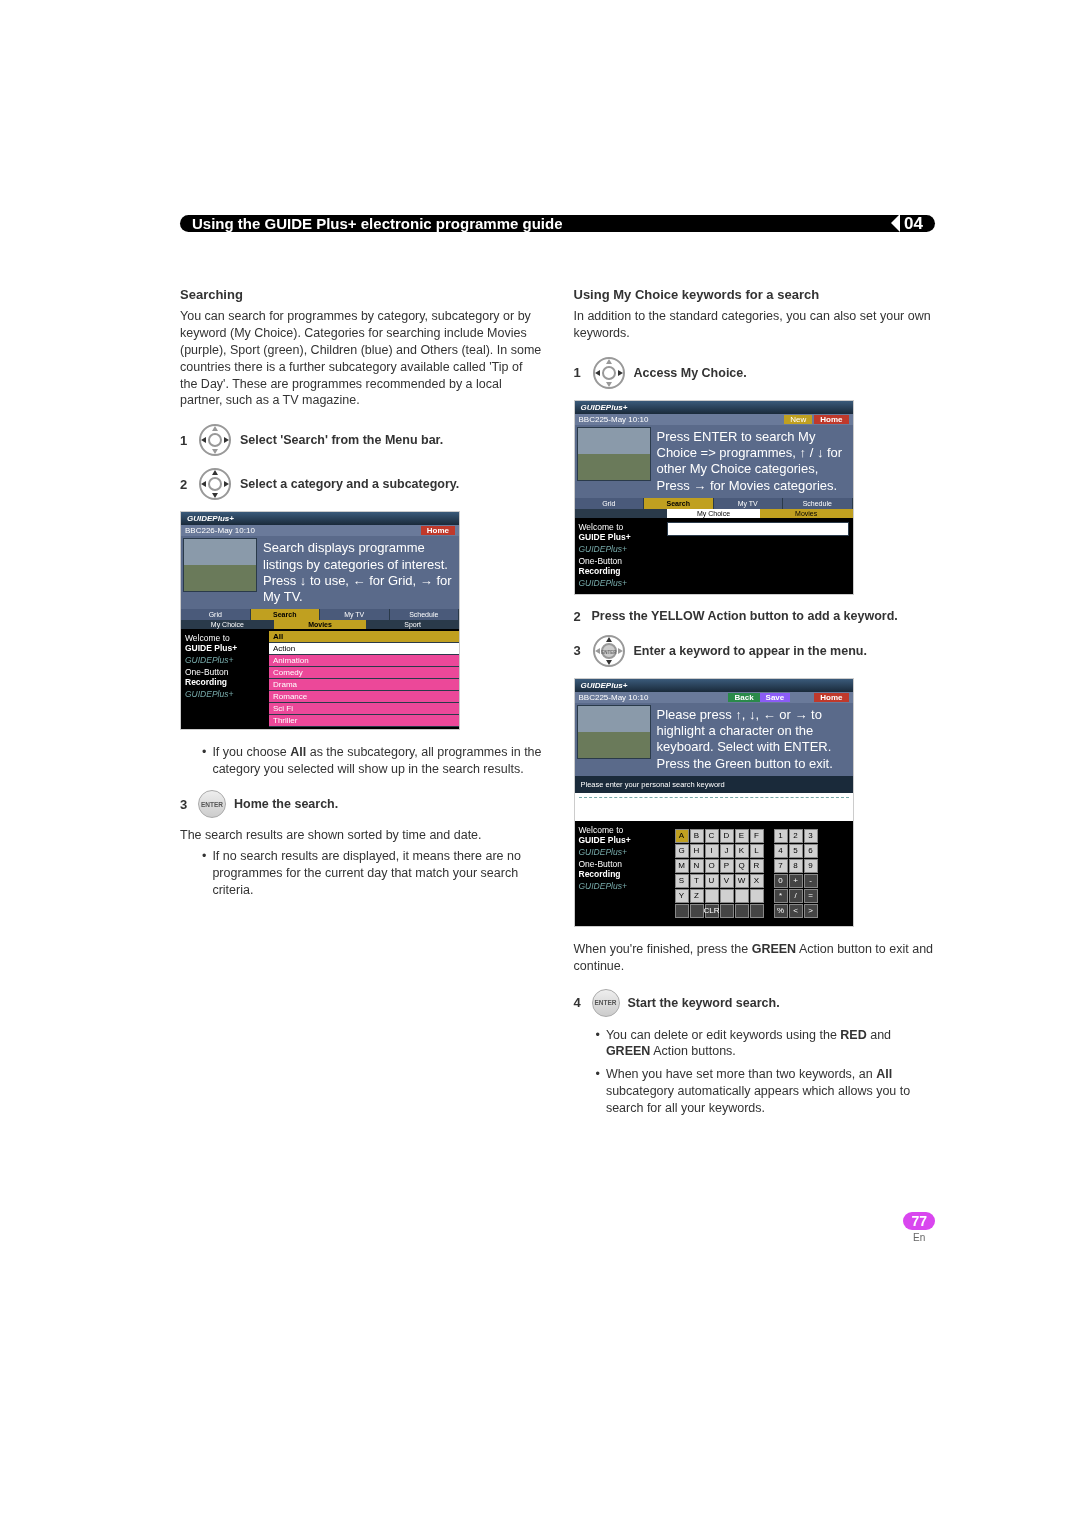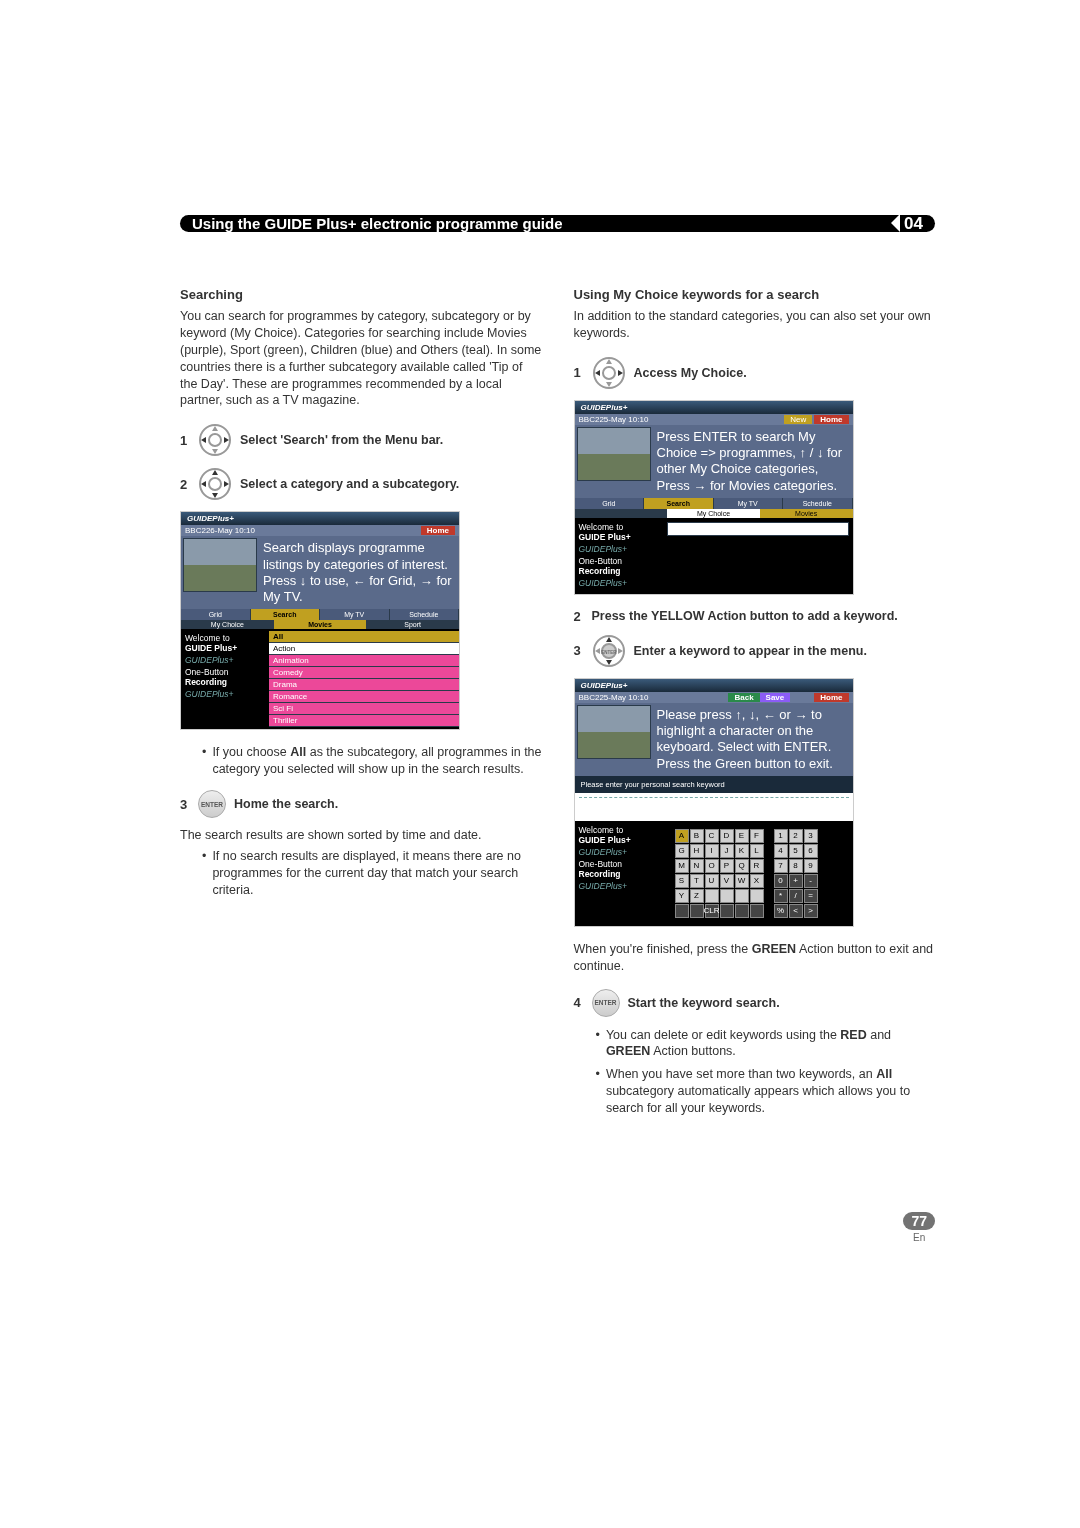--- a/index.html
+++ b/index.html
@@ -222,21 +222,21 @@
   }
   .kb-grid span.dark { background: #444; color: #fff; }
   .kb-grid span.y { background: #c0a020; color: #000; }
   .footer {
     position: absolute;
     right: 145px;
     bottom: 285px;
     text-align: center;
   }
   .footer .pn {
-    background: #737373;
+    background: #d946ef;
     color: #fff;
     font-weight: bold;
     font-size: 14px;
     border-radius: 10px;
     padding: 1px 8px;
     display: inline-block;
   }
   .footer .lang {
     font-size: 10px;
     color: #666;

